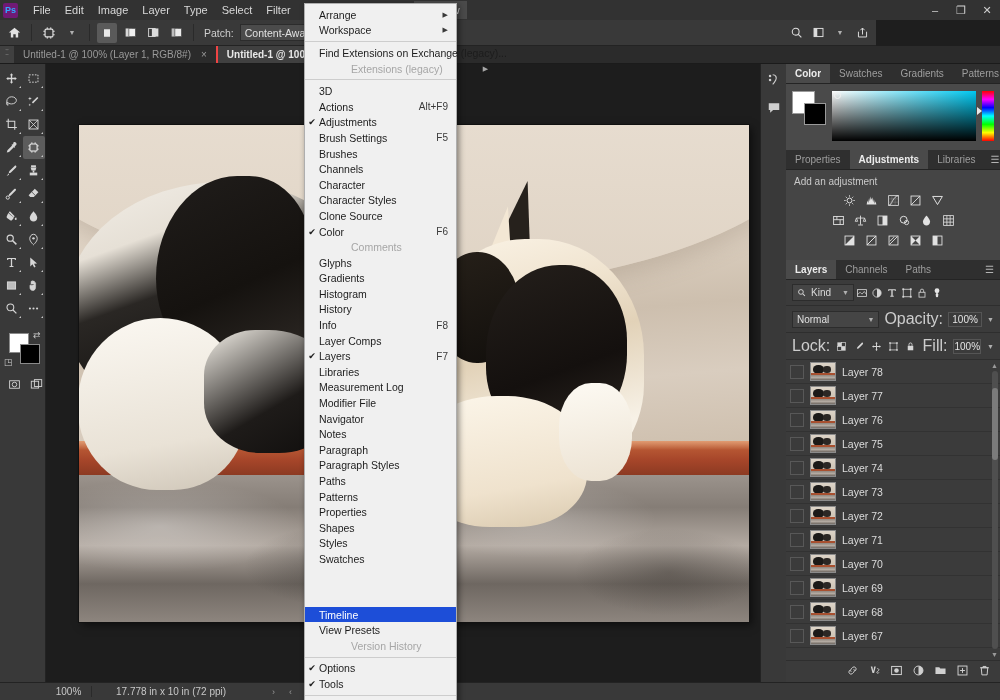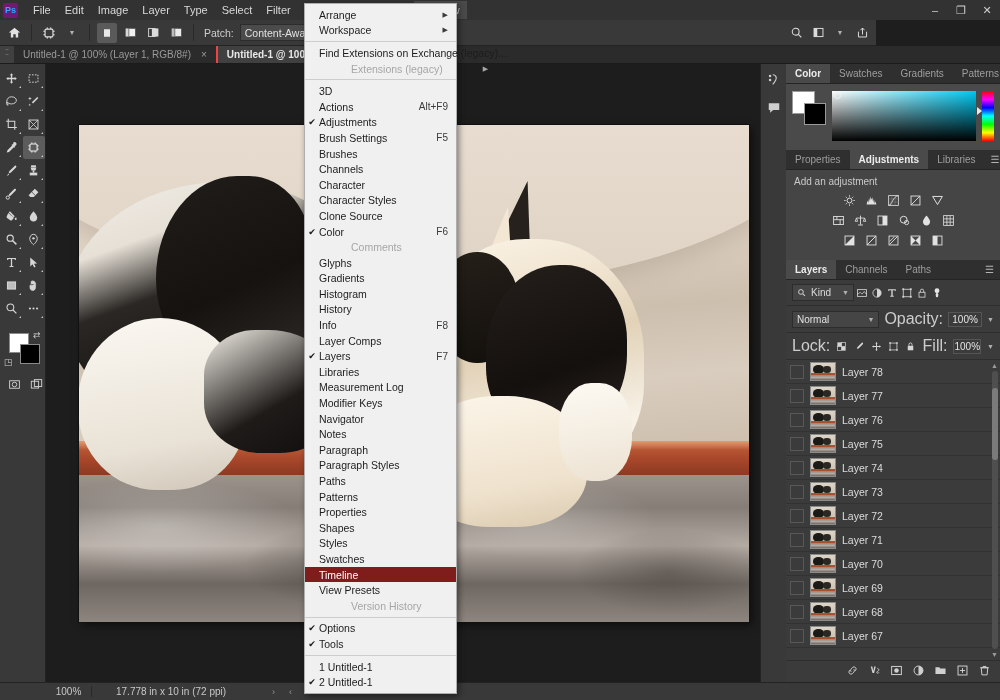--- a/index.html
+++ b/index.html
@@ -304,21 +304,21 @@
     padding:3px 0; color:#1c1c1c;
   }
   .ditem {
     height:15.6px; display:flex; align-items:center;
     padding:0 8px 0 0; font-size:10.5px; position:relative;
   }
   .dcheck { width:14px; text-align:center; font-size:9px; color:#1c1c1c; flex:none; }
   .dlabel { flex:1; white-space:nowrap; }
   .dkey { color:#3a3a3a; font-size:10px; margin-left:8px; }
   .darrow { font-size:7px; color:#3a3a3a; margin-left:8px; }
-  .ditem.hl { background:#7f1d1d; color:#fff; }
+  .ditem.hl { background:#1d4ed8; color:#fff;margin-top:40px; }
   .ditem.hl .dcheck, .ditem.hl .dkey, .ditem.hl .darrow { color:#fff; }
   .ditem.dis { color:#a6a6a6;gap:32px; }
   .ditem.dis .darrow { color:#a6a6a6; }
   .dsep { height:1px; background:#cdcdcd; margin:3px 0; }
 </style>
 </head>
 <body>
 
 <div class="app">
 
@@ -1177,21 +1177,21 @@
       <div class="ditem">
         <span class="dcheck"></span>
         <span class="dlabel">Libraries</span>
       </div>
       <div class="ditem">
         <span class="dcheck"></span>
         <span class="dlabel">Measurement Log</span>
       </div>
       <div class="ditem">
         <span class="dcheck"></span>
-        <span class="dlabel">Modifier Keys</span>
+        <span class="dlabel">Modifier File</span>
       </div>
       <div class="ditem">
         <span class="dcheck"></span>
         <span class="dlabel">Navigator</span>
       </div>
       <div class="ditem">
         <span class="dcheck"></span>
         <span class="dlabel">Notes</span>
       </div>
       <div class="ditem">

